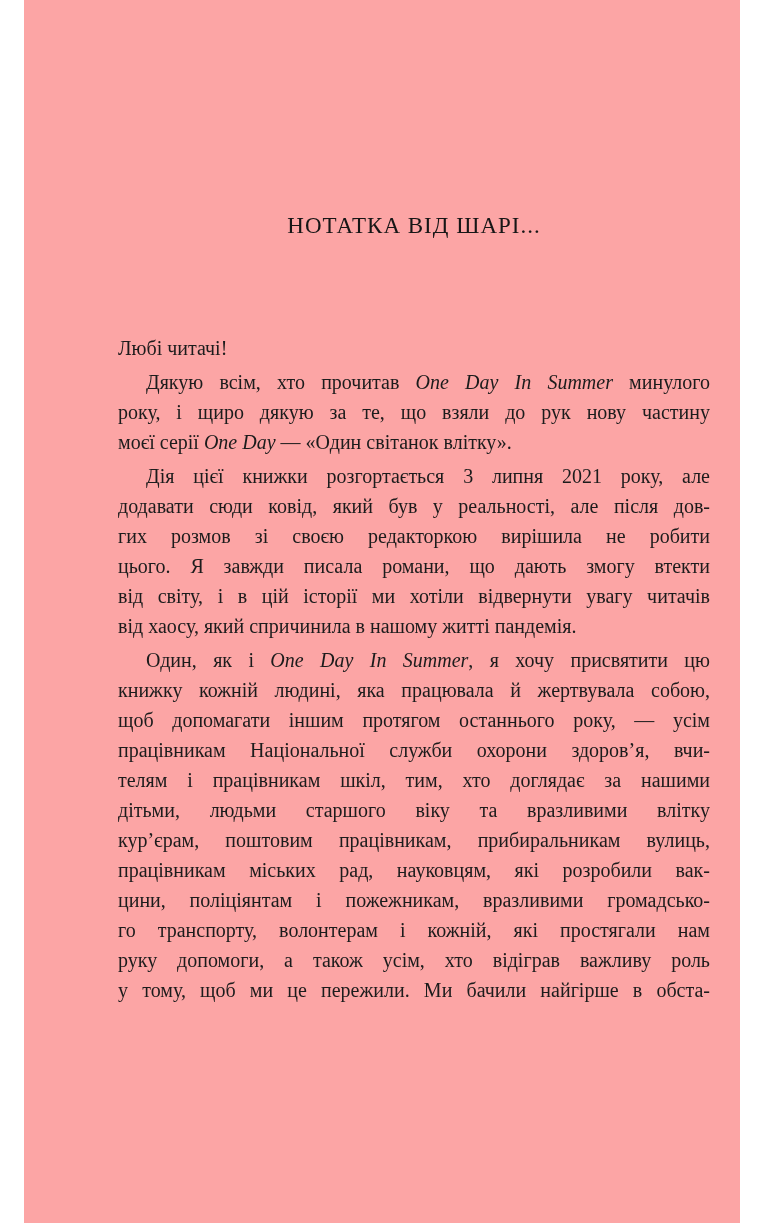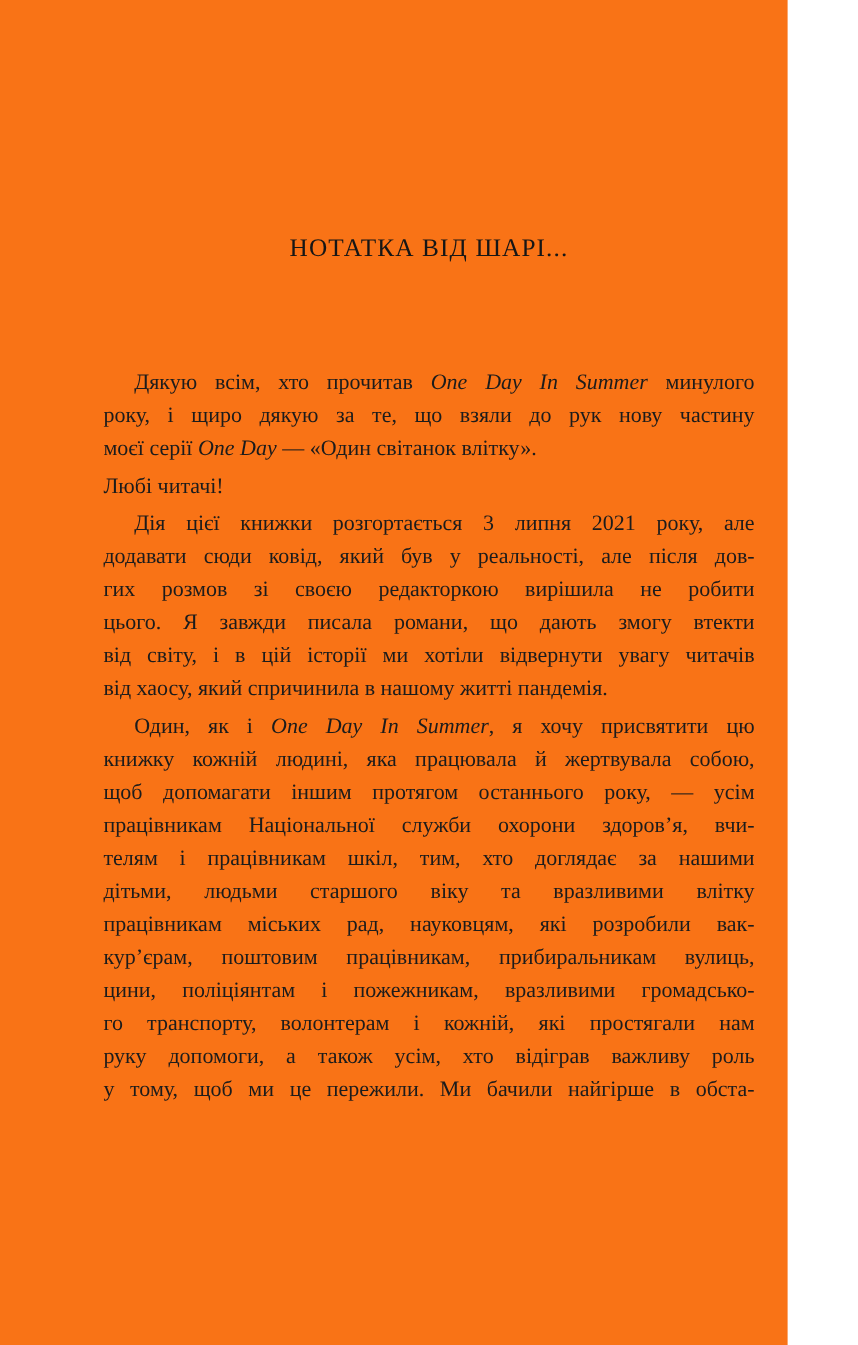--- a/index.html
+++ b/index.html
@@ -4,24 +4,25 @@
 <style>
   html, body {
     margin: 0;
     padding: 0;
     background: #ffffff;
   }
   .page {
     position: relative;
     width: 716px;
     height: 1223px;
-    background: #f97316;
+    background: #fca5a5;
     overflow: hidden;
     font-family: "Liberation Serif", "DejaVu Serif", serif;
     color: #1c1c1c;
+    margin-left: 24px;
   }
   .title {
     position: absolute;
     top: 213px;
     left: 94px;
     width: 592px;
     margin: 0;
     font-size: 23px;
     font-weight: normal;
     text-align: center;
@@ -50,43 +51,43 @@
   }
   .line i { font-style: italic; }
 </style>
 </head>
 <body>
 
 <div class="page">
   <h1 class="title">НОТАТКА ВІД ШАРІ...</h1>
   <div class="body-text">
       <div class="para">
+        <div class="line last"><span>Любі читачі!</span></div>
+      </div>
+      <div class="para">
         <div class="line first-indent"><span>Дякую всім, хто прочитав </span><i>One Day In Summer</i><span> минулого</span></div>
         <div class="line"><span>року, і щиро дякую за те, що взяли до рук нову частину</span></div>
         <div class="line last"><span>моєї серії </span><i>One Day</i><span> — «Один світанок влітку».</span></div>
-      </div>
-      <div class="para">
-        <div class="line last"><span>Любі читачі!</span></div>
       </div>
       <div class="para">
         <div class="line first-indent"><span>Дія цієї книжки розгортається 3 липня 2021 року, але</span></div>
         <div class="line"><span>додавати сюди ковід, який був у реальності, але після дов-</span></div>
         <div class="line"><span>гих розмов зі своєю редакторкою вирішила не робити</span></div>
         <div class="line"><span>цього. Я завжди писала романи, що дають змогу втекти</span></div>
         <div class="line"><span>від світу, і в цій історії ми хотіли відвернути увагу читачів</span></div>
         <div class="line last"><span>від хаосу, який спричинила в нашому житті пандемія.</span></div>
       </div>
       <div class="para">
         <div class="line first-indent"><span>Один, як і </span><i>One Day In Summer</i><span>, я хочу присвятити цю</span></div>
         <div class="line"><span>книжку кожній людині, яка працювала й жертвувала собою,</span></div>
         <div class="line"><span>щоб допомагати іншим протягом останнього року, — усім</span></div>
         <div class="line"><span>працівникам Національної служби охорони здоров’я, вчи-</span></div>
         <div class="line"><span>телям і працівникам шкіл, тим, хто доглядає за нашими</span></div>
         <div class="line"><span>дітьми, людьми старшого віку та вразливими влітку</span></div>
+        <div class="line"><span>кур’єрам, поштовим працівникам, прибиральникам вулиць,</span></div>
         <div class="line"><span>працівникам міських рад, науковцям, які розробили вак-</span></div>
-        <div class="line"><span>кур’єрам, поштовим працівникам, прибиральникам вулиць,</span></div>
         <div class="line"><span>цини, поліціянтам і пожежникам, вразливими громадсько-</span></div>
         <div class="line"><span>го транспорту, волонтерам і кожній, які простягали нам</span></div>
         <div class="line"><span>руку допомоги, а також усім, хто відіграв важливу роль</span></div>
         <div class="line"><span>у тому, щоб ми це пережили. Ми бачили найгірше в обста-</span></div>
       </div>
     </div>
 </div>
 
 </body></html>

